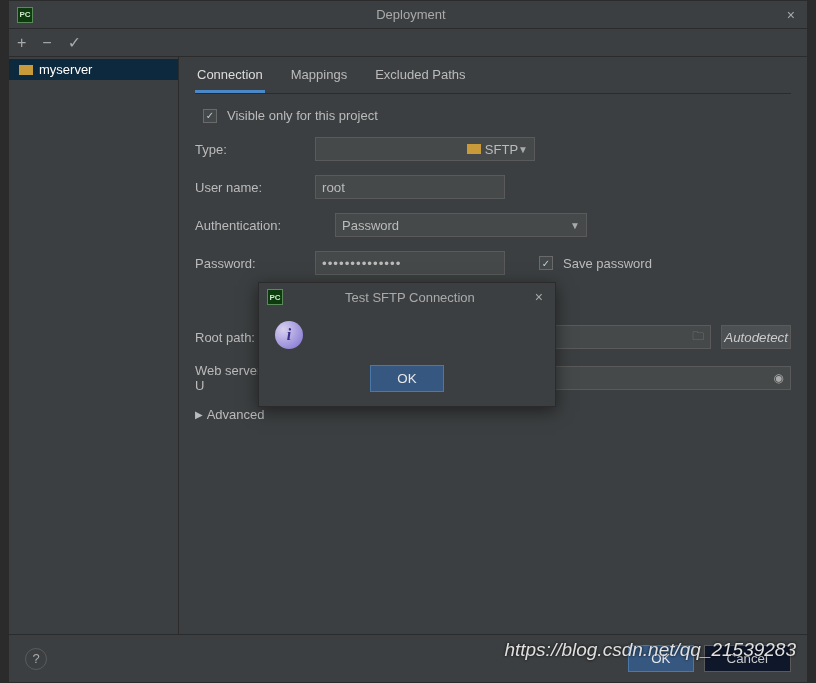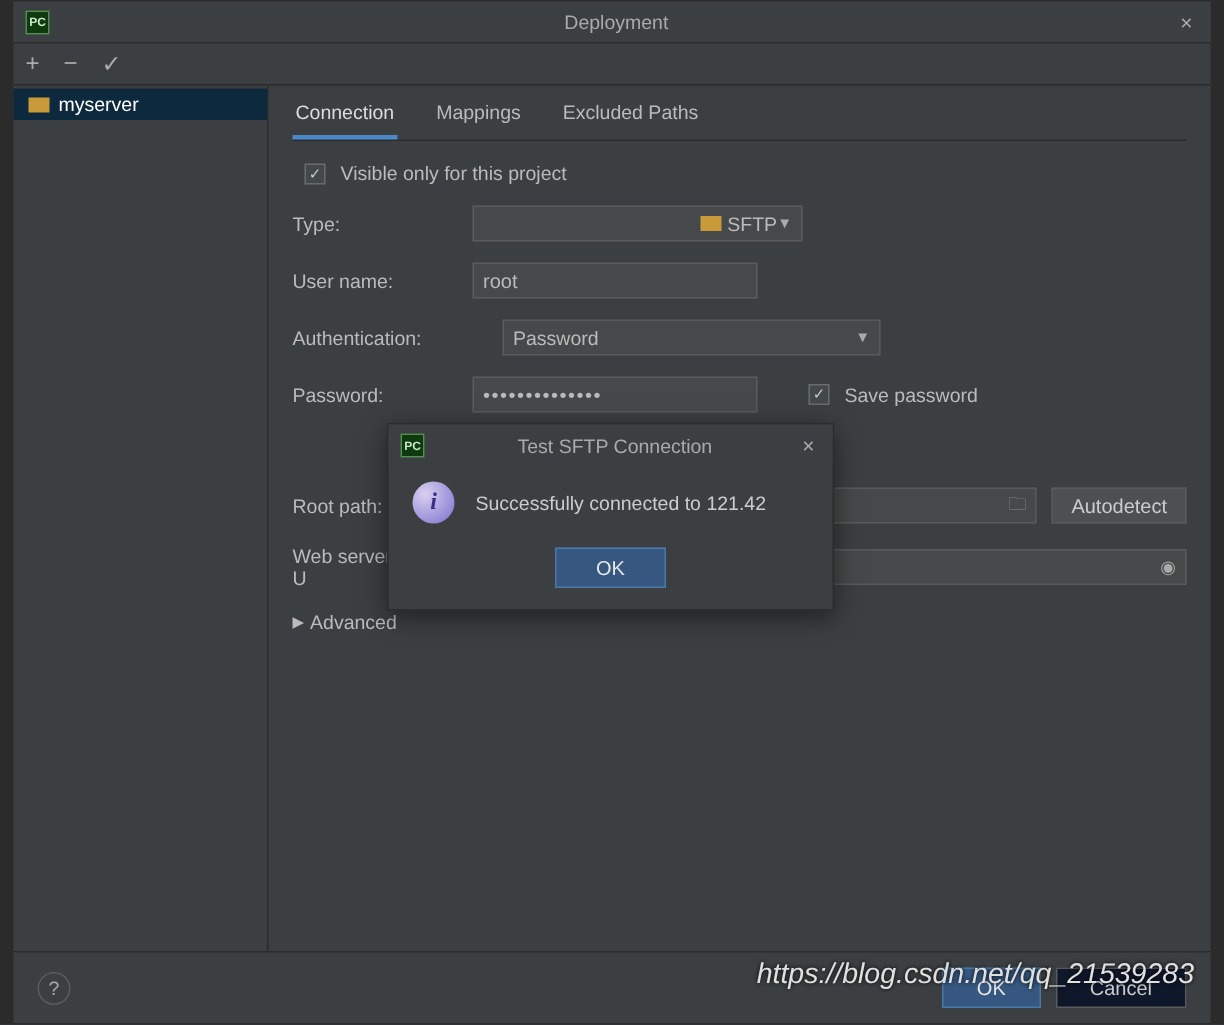--- a/index.html
+++ b/index.html
@@ -29,21 +29,21 @@
     .select .chev { font-size: 10px; color: #aaaaaa; }
     .type-select { width: 220px; justify-content: flex-end; }
     .host-input { flex: 1; }
     .port-label { color: #bbbbbb; margin-left: 6px; }
     .port-input { width: 62px; }
     .user-input { width: 190px; }
     .auth-select { width: 252px; margin-left: 20px; }
     .pwd-input { width: 190px; letter-spacing: 1px; }
     .root-input { flex: 1; display: flex; align-items: center; }
     .folder-icon { color: #888888; font-size: 12px; margin-left: 4px; }
-    .autodetect-btn { background: #4c5052; border: 1px solid #5a5a5a; color: #cccccc; padding: 4px 12px; cursor: pointer; height: 24px; }
+    .autodetect-btn { background: #4c5052; border: 1px solid #5a5a5a; color: #cccccc; padding: 4px 2px; cursor: pointer; height: 24px; font-style: italic; }
     .weburl-input { flex: 1; }
     .globe-icon { color: #aaaaaa; font-size: 12px; margin-left: 4px; }
     .advanced-row { display: flex; align-items: center; gap: 4px; color: #bbbbbb; cursor: pointer; }
     .advanced-row .tri { font-size: 10px; }
     .indent { margin-left: 8px; }
     .footer { height: 48px; border-top: 1px solid #2b2b2b; display: flex; align-items: center; padding: 0 16px; gap: 10px; }
     .footer .help { width: 22px; height: 22px; border: 1px solid #5a5a5a; border-radius: 50%; display: flex; align-items: center; justify-content: center; color: #aaaaaa; cursor: pointer; }
     .footer .spacer { flex: 1; }
     .btn { background: #0f172a; border: 1px solid #5a5a5a; color: #cccccc; padding: 5px 22px; cursor: pointer; }
     .btn.primary { background: #365880; border-color: #4a78a8; color: #e8e8e8; }
@@ -158,20 +158,19 @@
 </div>
 
 <div class="modal">
   <div class="titlebar">
     <div class="pc-icon">PC</div>
     <div class="title">Test SFTP Connection</div>
     <div class="close-x">×</div>
   </div>
   <div class="modal-body">
     <div class="info-icon">i</div>
-    <div class="modal-msg">Successfully connected to 121.42</div>
   </div>
   <div class="modal-footer">
     <button class="btn primary" style="padding:5px 26px">OK</button>
   </div>
 </div>
 
 <div class="watermark">https://blog.csdn.net/qq_21539283</div>
 
 </body></html>

